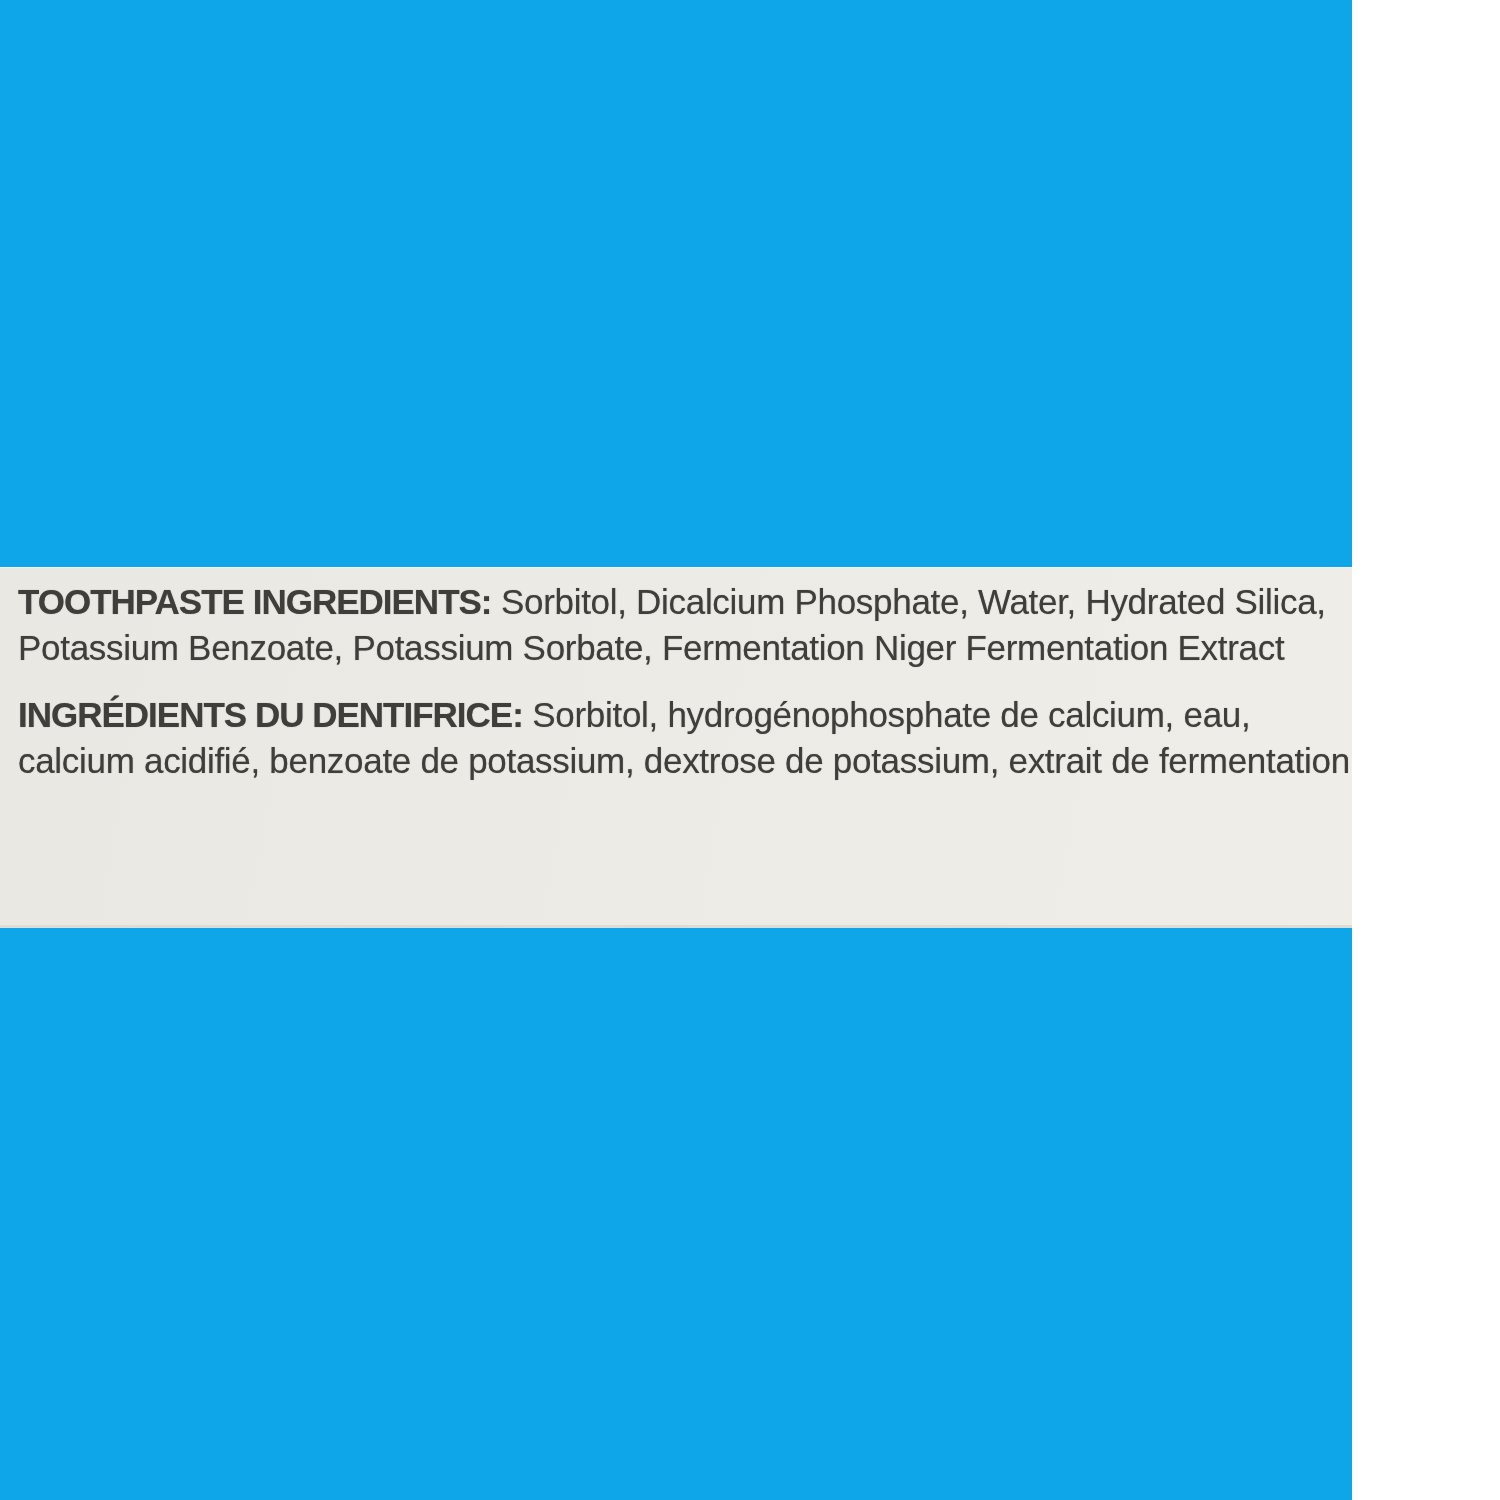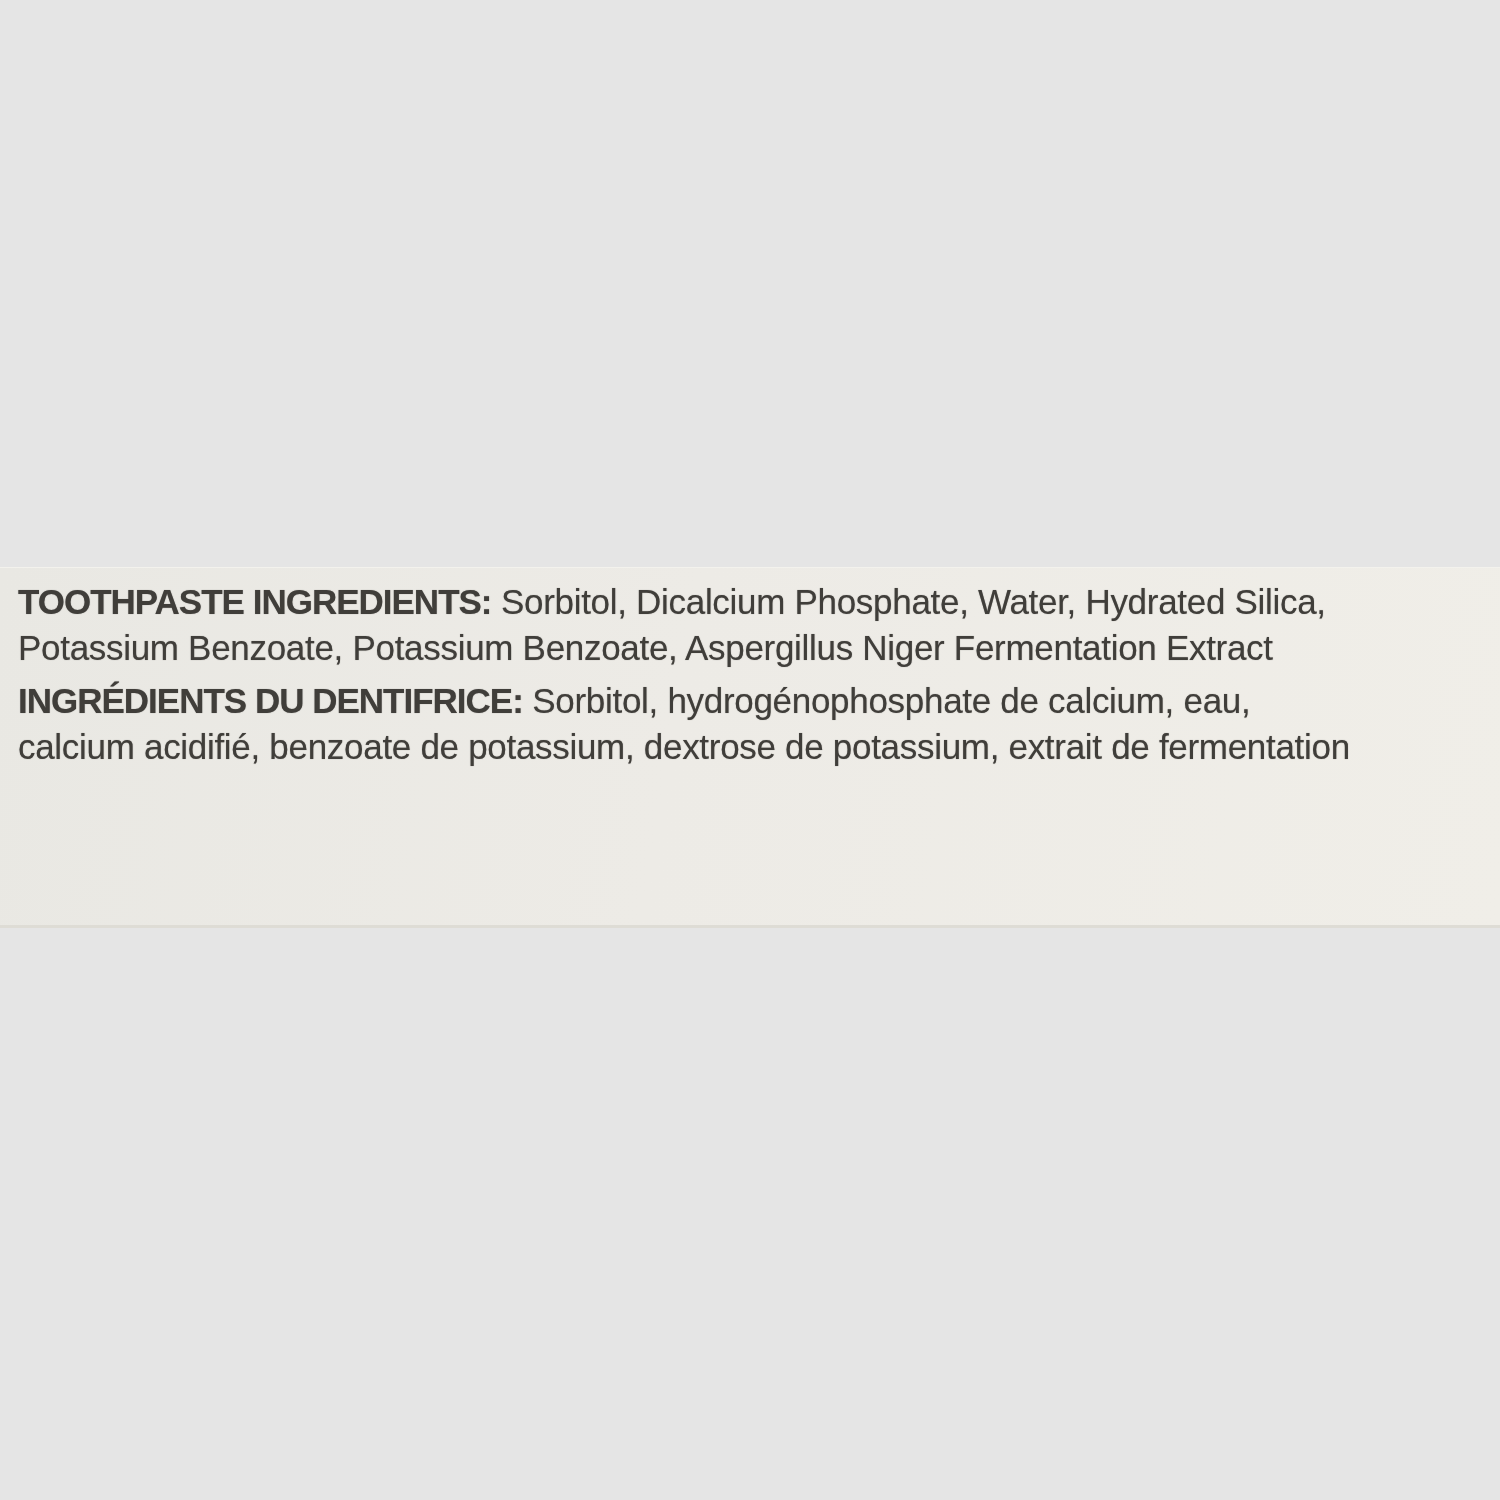--- a/index.html
+++ b/index.html
@@ -2,23 +2,23 @@
 <html><head>
 <meta charset="utf-8">
 <style>
   html, body {
     margin: 0;
     padding: 0;
     background: #ffffff;
   }
   .canvas {
     position: relative;
-    width: 1500px;
+    width: 1352px;
     height: 1500px;
-    background: #e5e5e5;
+    background: #0ea5e9;
     overflow: hidden;
     font-family: "Liberation Sans", sans-serif;
   }
   .label-band {
     position: absolute;
     left: 0;
     top: 567px;
     width: 1500px;
     height: 361px;
     box-sizing: border-box;
@@ -30,40 +30,40 @@
   }
   .para {
     margin: 0;
     font-size: 35px;
     line-height: 46px;
     color: #403e3a;
     letter-spacing: -0.3px;
     text-shadow: 0 0 1px rgba(64, 62, 58, 0.55);
   }
   .para-french {
-    margin-top: 7px;
+    margin-top: 21px;
   }
   .line {
     display: block;
     white-space: nowrap;
   }
   .hd {
     font-weight: bold;
     letter-spacing: -1px;
   }
 </style>
 </head>
 <body>
 
 <div class="canvas">
   <section class="label-band">
 
     <p class="para para-english">
       <span class="line"><span class="hd">TOOTHPASTE INGREDIENTS:</span><span> Sorbitol, Dicalcium Phosphate, Water, Hydrated Silica,</span></span>
-      <span class="line">Potassium Benzoate, Potassium Benzoate, Aspergillus Niger Fermentation Extract</span>
+      <span class="line">Potassium Benzoate, Potassium Sorbate, Fermentation Niger Fermentation Extract</span>
     </p>
 
     <p class="para para-french">
       <span class="line"><span class="hd">INGRÉDIENTS DU DENTIFRICE:</span><span> Sorbitol, hydrogénophosphate de calcium, eau,</span></span>
       <span class="line">calcium acidifié, benzoate de potassium, dextrose de potassium, extrait de fermentation</span>
     </p>
 
   </section>
 </div>
 

